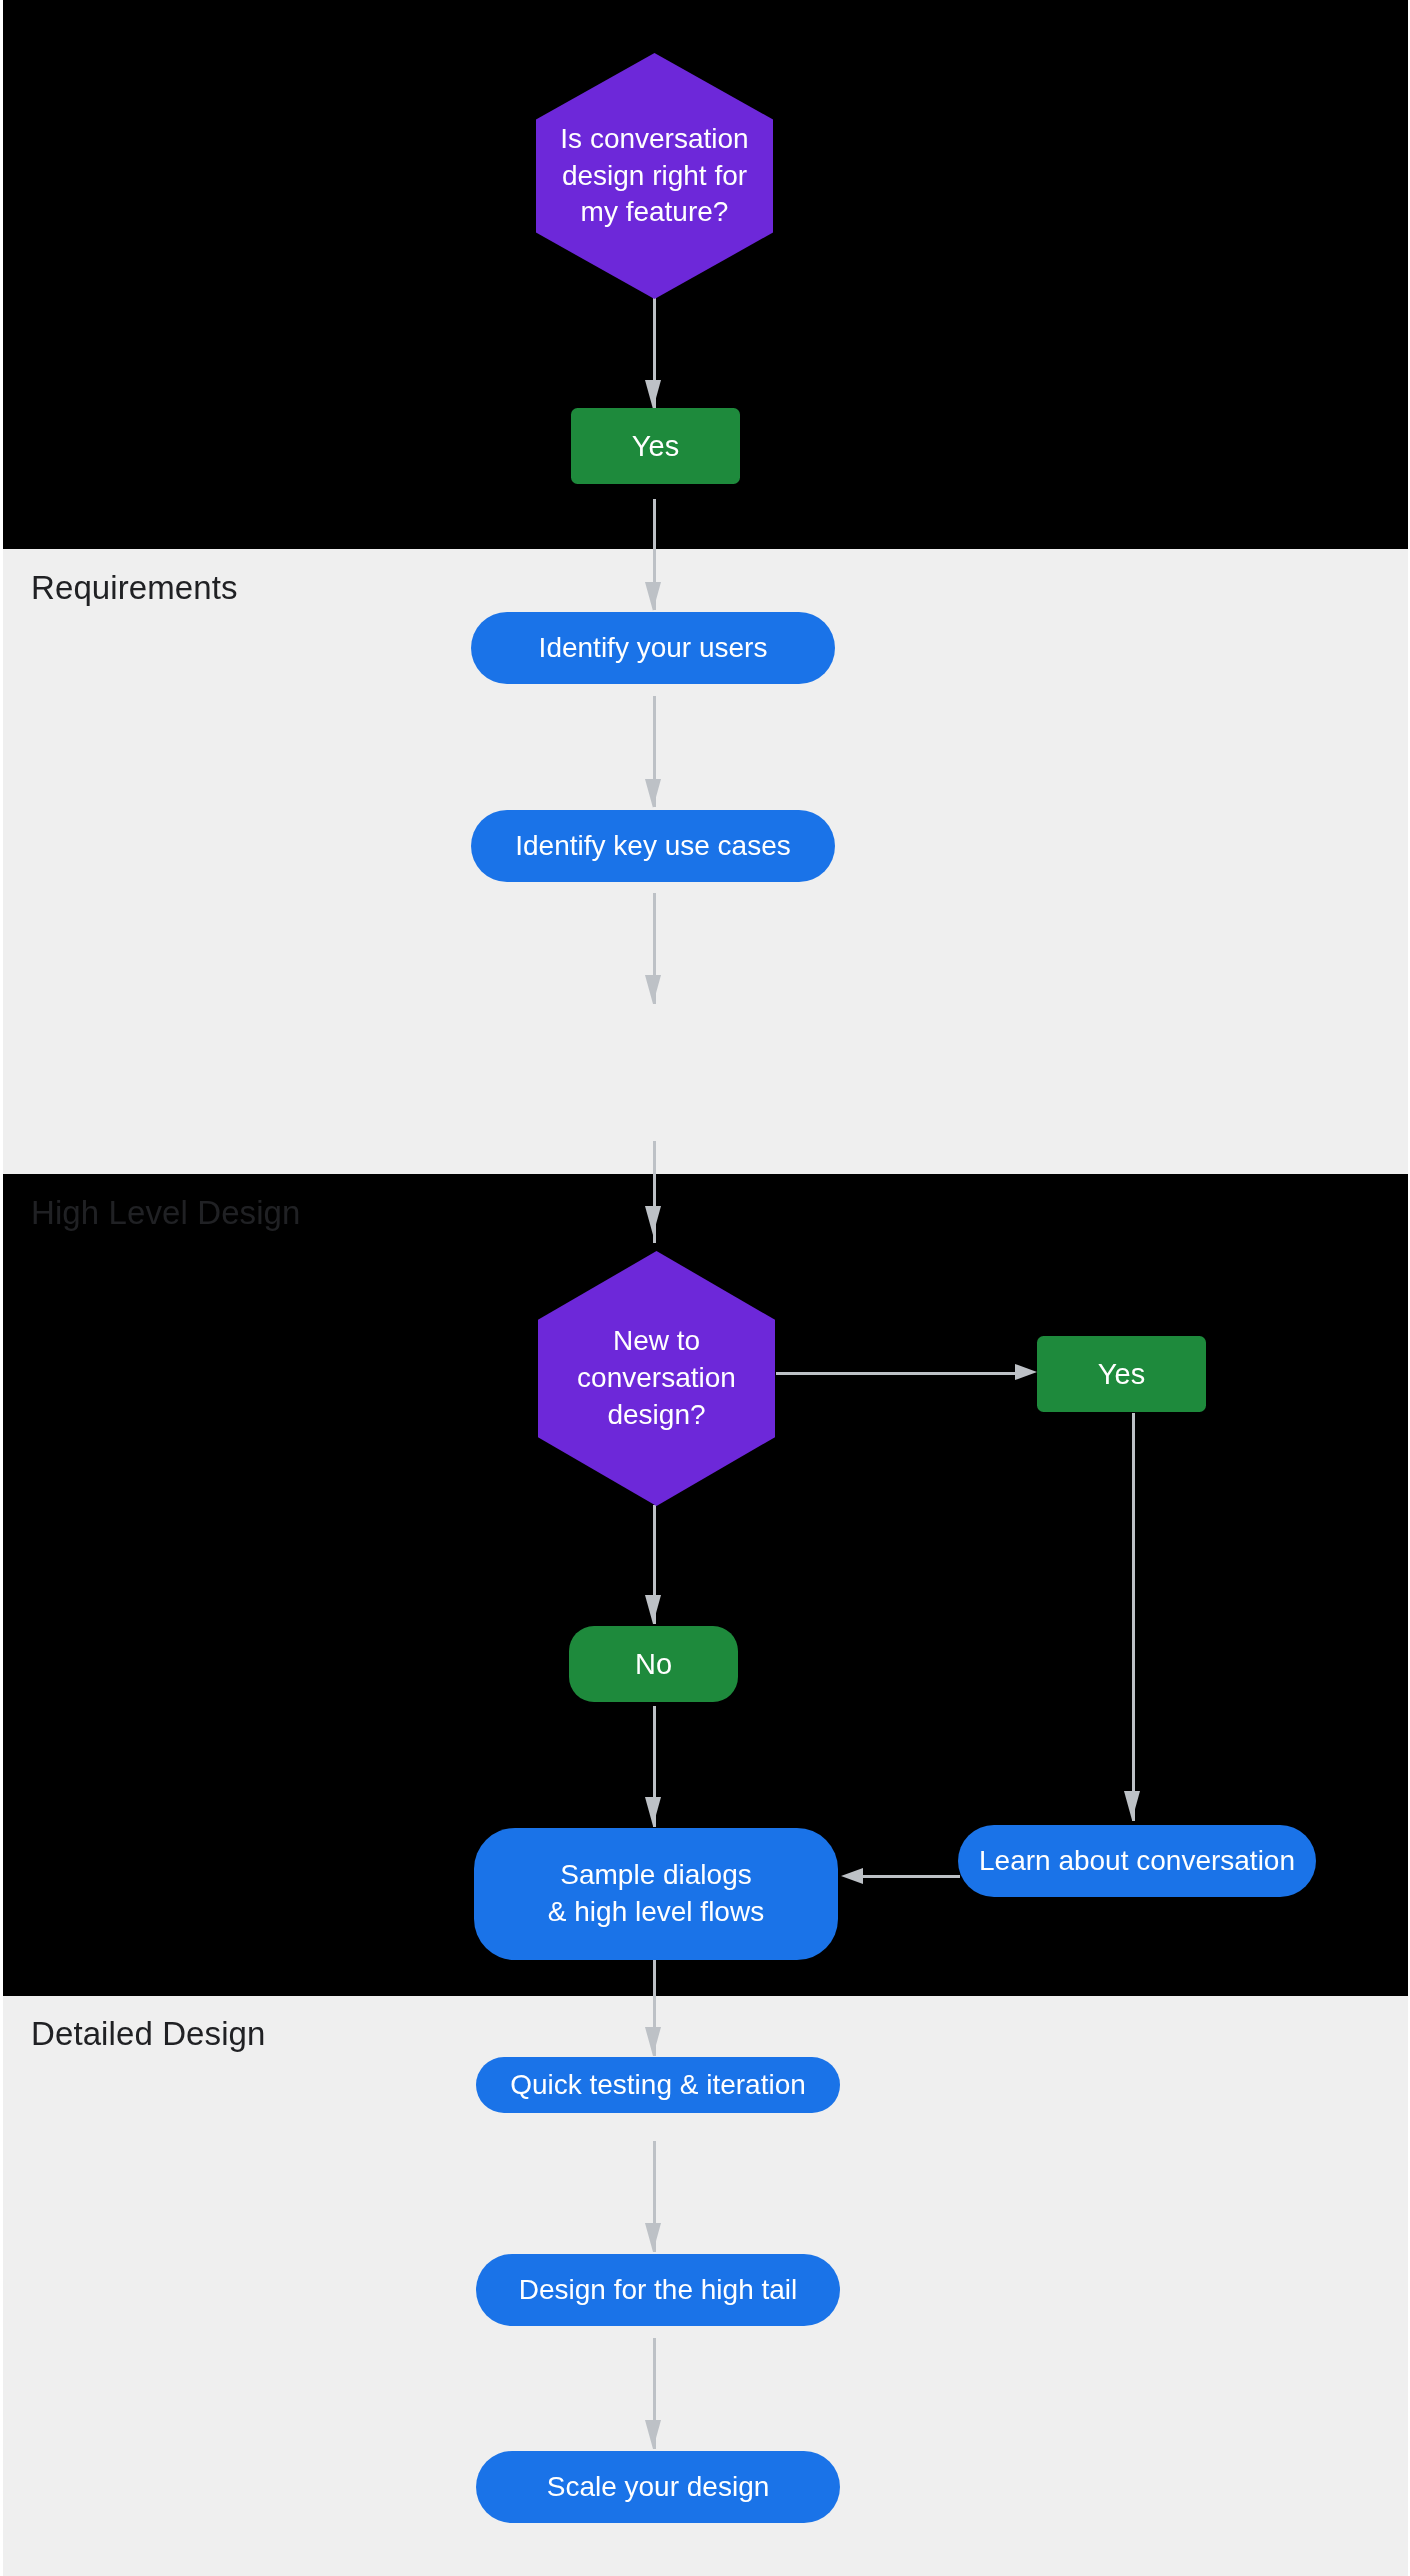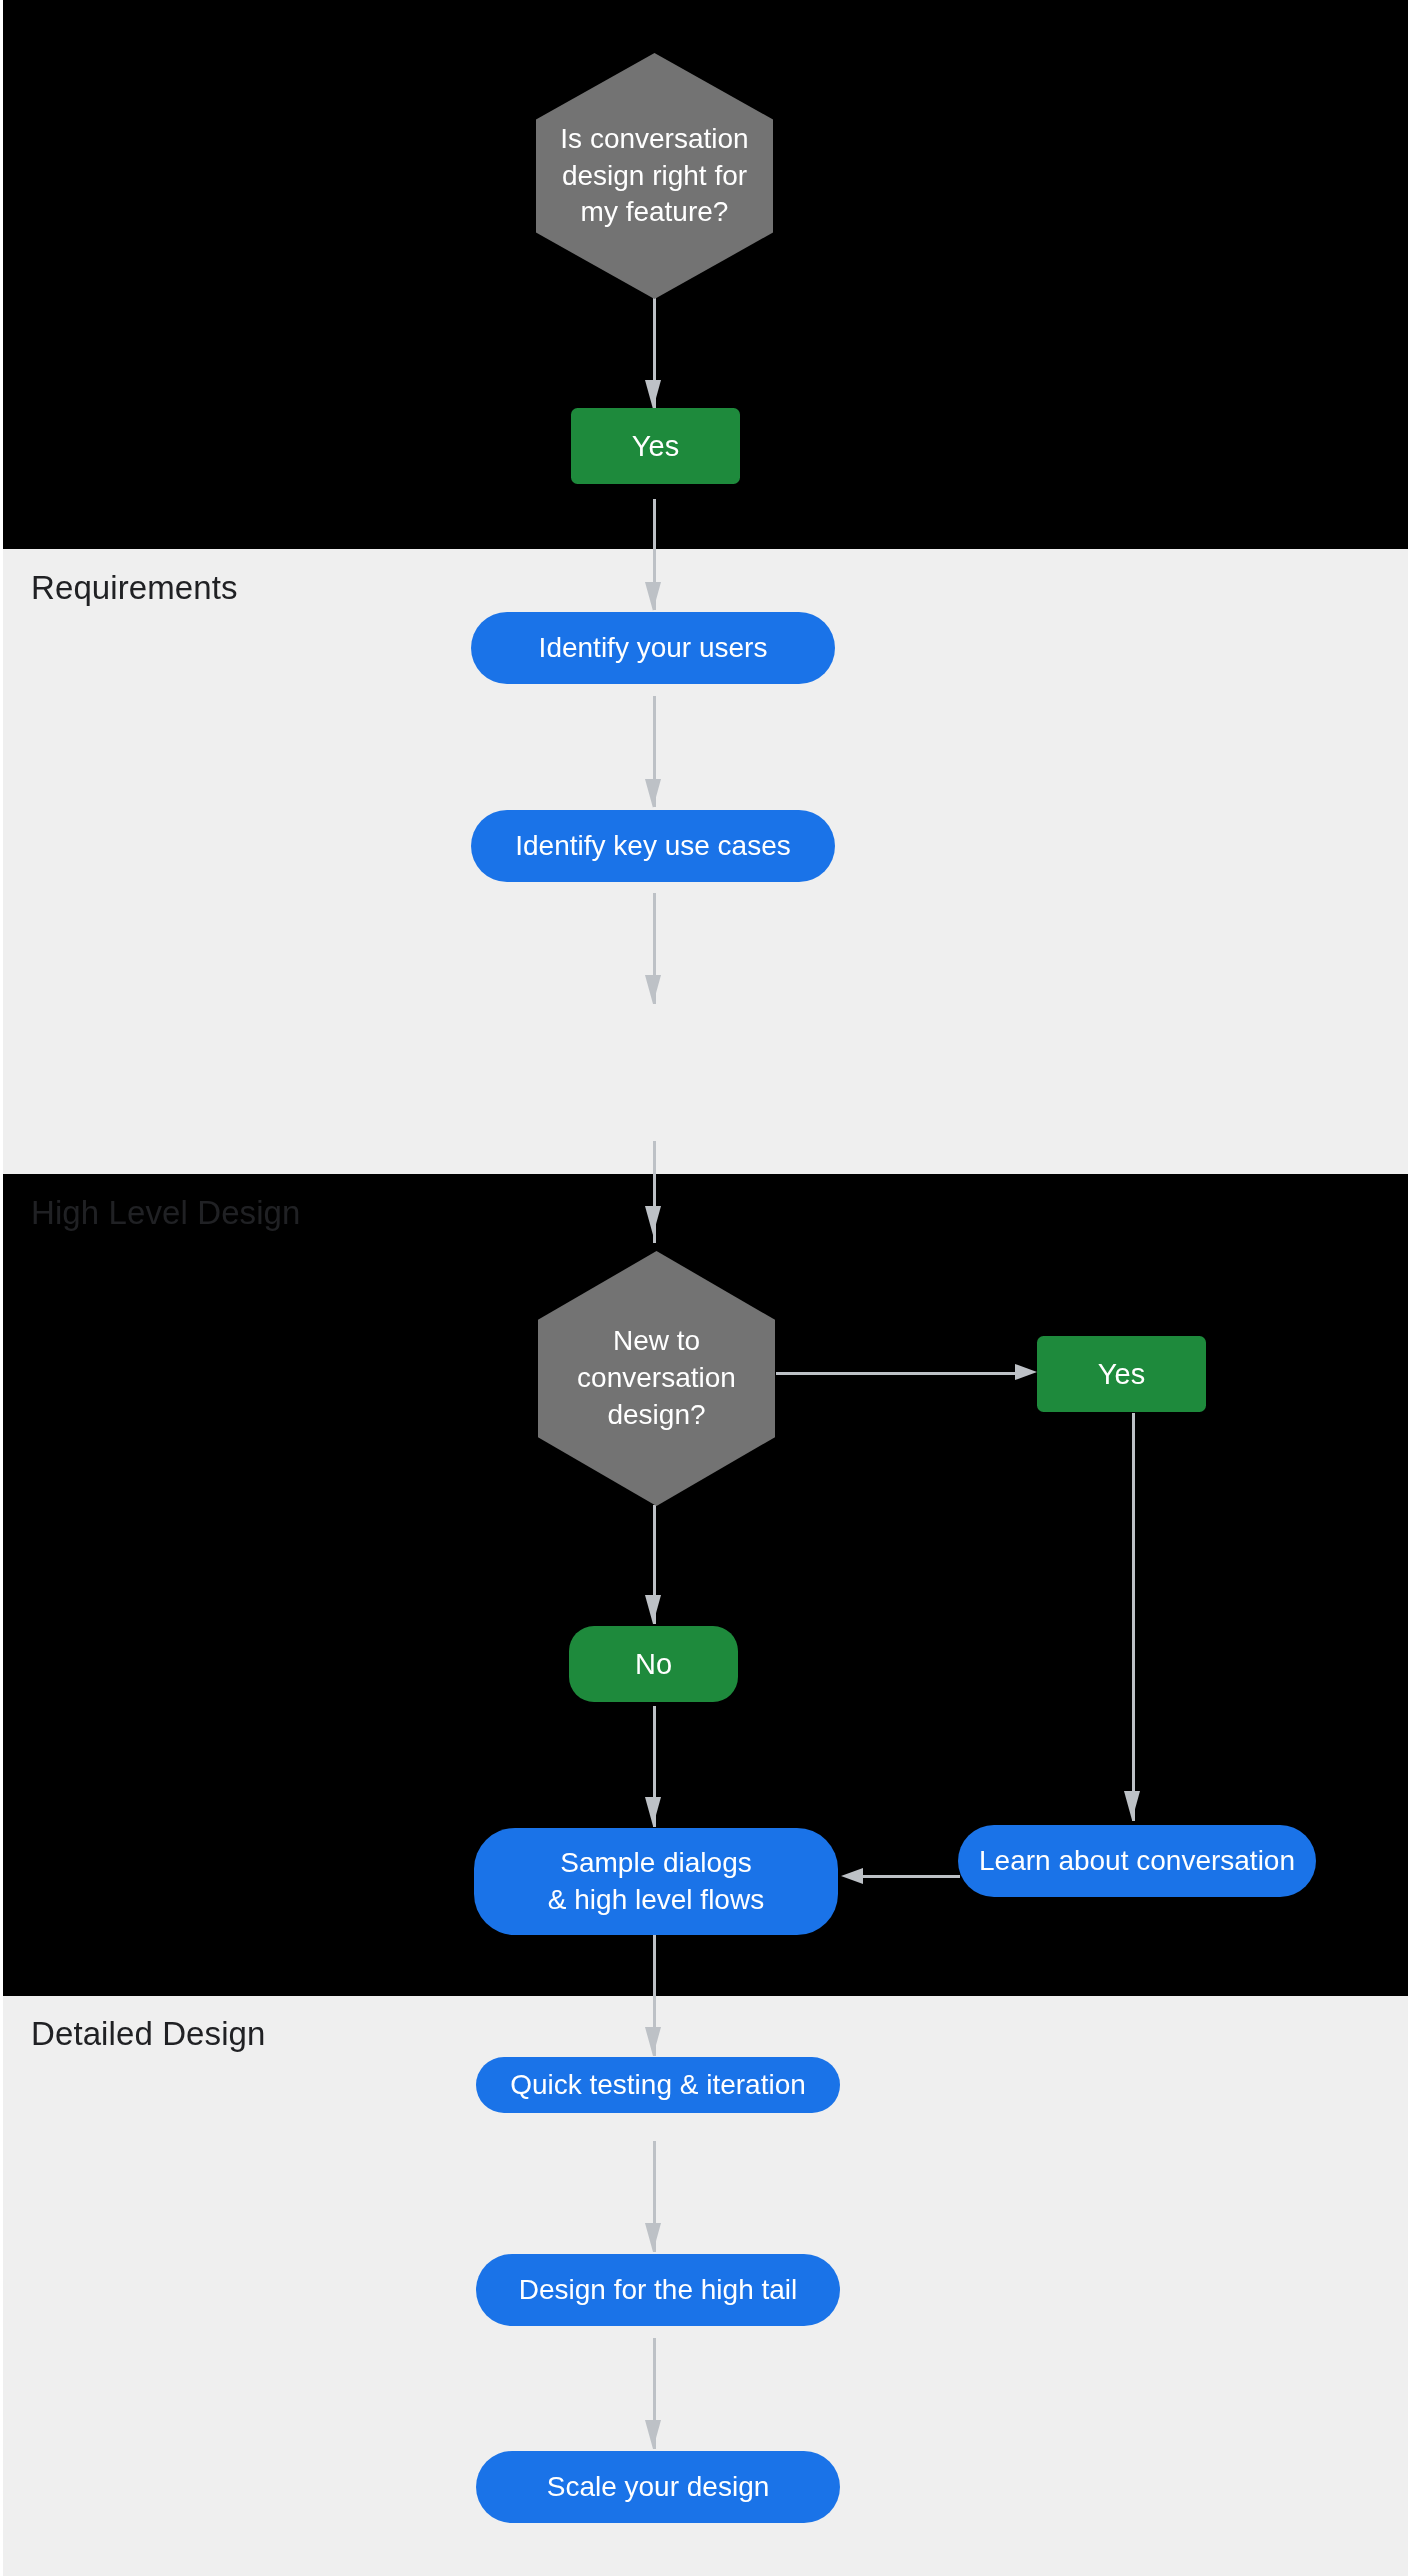--- a/index.html
+++ b/index.html
@@ -54,21 +54,21 @@
     z-index: 4;
   }
   .node-label {
     display: block;
     white-space: pre-line;
     line-height: 1.32;
   }
 
   
   .hex {
-    background: #737373;
+    background: #6d28d9;
     clip-path: polygon(50% 0%, 100% 27%, 100% 73%, 50% 100%, 0% 73%, 0% 27%);
     font-size: 28px;
     font-weight: 500;
   }
 
   
   .answer {
     background: #1e8a3c;
     border-radius: 6.5px;
     font-size: 29px;
@@ -213,21 +213,21 @@
   </div>
 
   <div class="node answer" style="left:569px;top:1626px;width:169px;height:76px;border-radius:25px;">
     <span class="node-label">No</span>
   </div>
 
   <div class="node step step-1line" style="left:958px;top:1825px;width:358px;height:72px;">
     <span class="node-label">Learn about conversation</span>
   </div>
 
-  <div class="node step step-2line" style="left:474px;top:1828px;width:364px;height:107px;">
+  <div class="node step step-2line" style="left:474px;top:1828px;width:364px;height:132px;">
     <span class="node-label">Sample dialogs
 &amp; high level flows</span>
   </div>
 
   <div class="node step step-1line" style="left:476px;top:2057px;width:364px;height:56px;">
     <span class="node-label">Quick testing &amp; iteration</span>
   </div>
 
   <div class="node step step-1line" style="left:476px;top:2254px;width:364px;height:72px;">
     <span class="node-label">Design for the high tail</span>

